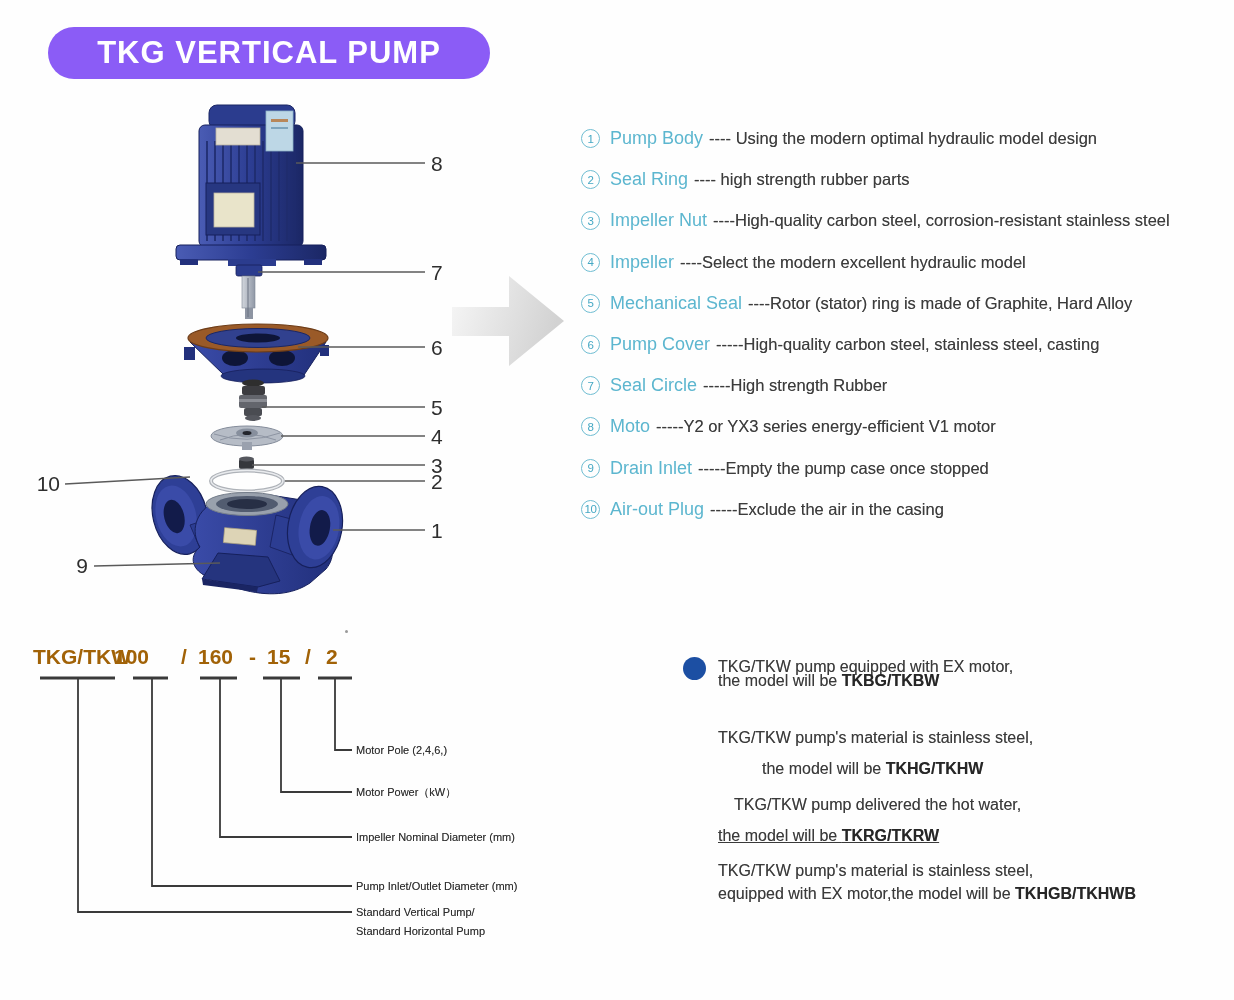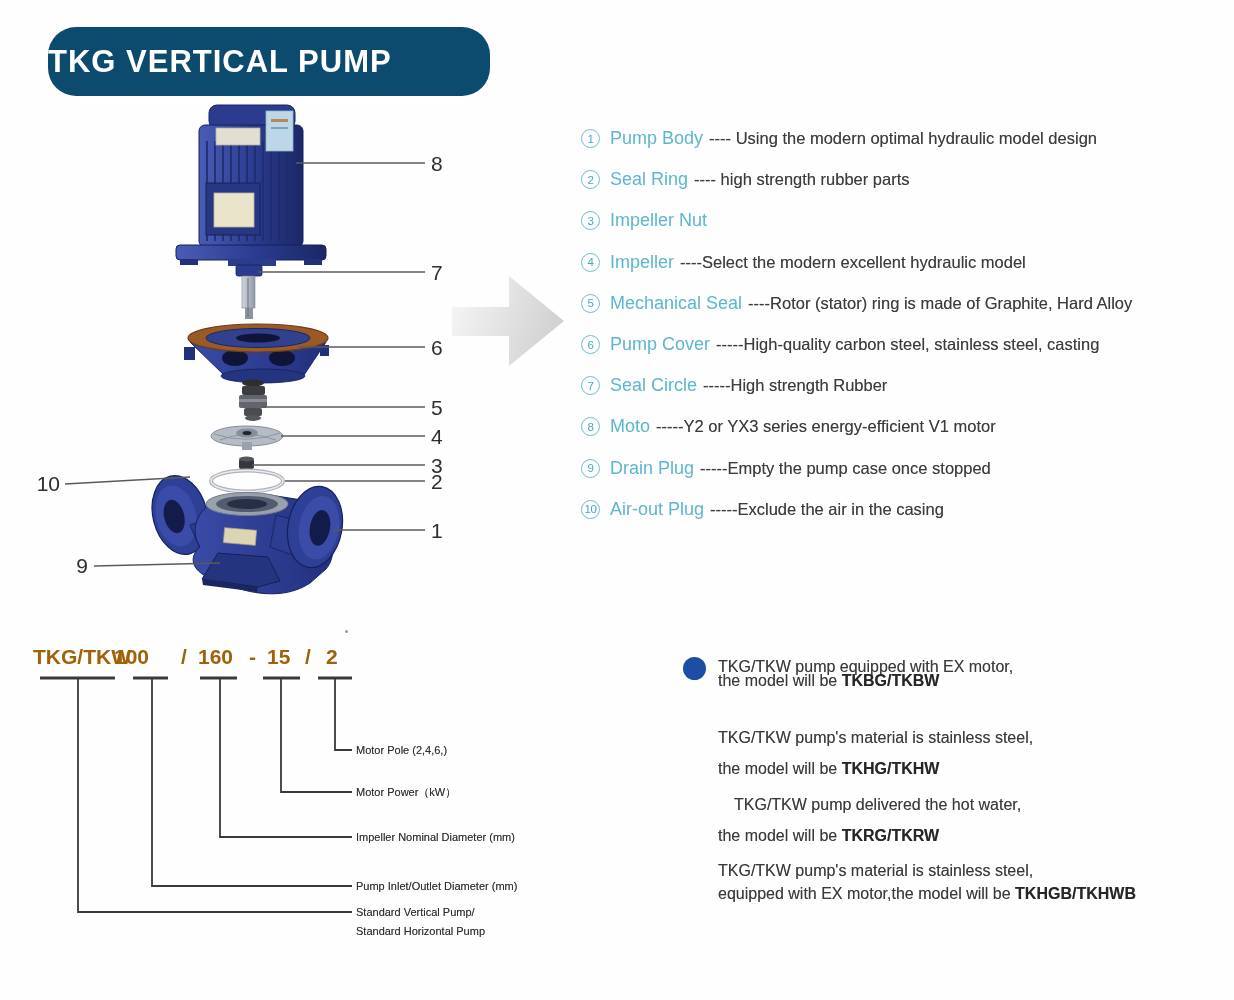--- a/index.html
+++ b/index.html
@@ -5,23 +5,23 @@
   * { margin:0; padding:0; box-sizing:border-box; }
   html,body { background:#ffffff; }
   body { font-family:"Liberation Sans", sans-serif; }
   .page {
     position:relative; width:1234px; height:1000px;
     background:#fefefe; overflow:hidden;
   }
 
   
   .banner {
-    position:absolute; left:48px; top:27px; width:442px; height:69px;
-    background:#0c4a6e; border-radius:28px;
-    display:flex; align-items:center; 
+    position:absolute; left:48px; top:27px; width:442px; height:52px;
+    background:#8b5cf6; border-radius:28px;
+    display:flex; align-items:center; justify-content:center;
   }
   .banner-text {
     color:#ffffff; font-size:31px; font-weight:bold; letter-spacing:1px;
   }
 
   
   .pump-svg { position:absolute; left:30px; top:95px; }
   .callout-num { font-family:"Liberation Sans",sans-serif; font-size:21px; fill:#2e2e2e; }
 
   
@@ -51,22 +51,22 @@
   
   .bullet {
     position:absolute; left:683px; top:657px; width:23px; height:23px;
     background:#1c4fa3; border-radius:50%;
   }
   .note-line {
     position:absolute; left:718px; font-size:16px; color:#3a3a3a; white-space:nowrap;
     text-shadow:0 0 0.5px rgba(58,58,58,.5);
   }
   .note-model { font-weight:700; color:#262626; }
-  .nl-0{top:658px;} .nl-1{top:672px;} .nl-2{top:729px;} .nl-3{top:760px;}
-  .nl-4{top:796px;margin-left:16px;} .nl-5{top:827px;} .nl-6{top:862px;} .nl-7{top:885px;}
+  .nl-0{top:658px;} .nl-1{top:672px;} .nl-2{top:729px;} .nl-3{top:760px;margin-left:44px;}
+  .nl-4{top:796px;margin-left:16px;} .nl-5{top:827px;text-decoration:underline;} .nl-6{top:862px;} .nl-7{top:885px;}
 </style>
 </head>
 <body>
 
 <div class="page">
 
   <div class="banner">
     <span class="banner-text">TKG VERTICAL PUMP</span>
   </div>
 
@@ -229,20 +229,21 @@
       <span class="pl-desc">---- Using the modern optimal hydraulic model design</span>
     </div>
     <div class="pl-item">
       <span class="pl-num">2</span>
       <span class="pl-name">Seal Ring</span>
       <span class="pl-desc">---- high strength rubber parts</span>
     </div>
     <div class="pl-item">
       <span class="pl-num">3</span>
       <span class="pl-name">Impeller Nut</span>
+      <span class="pl-desc">----High-quality carbon steel, corrosion-resistant stainless steel</span>
     </div>
     <div class="pl-item">
       <span class="pl-num">4</span>
       <span class="pl-name">Impeller</span>
       <span class="pl-desc">----Select the modern excellent hydraulic model</span>
     </div>
     <div class="pl-item">
       <span class="pl-num">5</span>
       <span class="pl-name">Mechanical Seal</span>
       <span class="pl-desc">----Rotor (stator) ring is made of Graphite, Hard Alloy</span>
@@ -257,21 +258,21 @@
       <span class="pl-name">Seal Circle</span>
       <span class="pl-desc">-----High strength Rubber</span>
     </div>
     <div class="pl-item">
       <span class="pl-num">8</span>
       <span class="pl-name">Moto</span>
       <span class="pl-desc">-----Y2 or YX3 series energy-efficient V1 motor</span>
     </div>
     <div class="pl-item">
       <span class="pl-num">9</span>
-      <span class="pl-name">Drain Plug</span>
+      <span class="pl-name">Drain Inlet</span>
       <span class="pl-desc">-----Empty the pump case once stopped</span>
     </div>
     <div class="pl-item">
       <span class="pl-num">10</span>
       <span class="pl-name">Air-out Plug</span>
       <span class="pl-desc">-----Exclude the air in the casing</span>
     </div>
   </div>
 
   <div>

